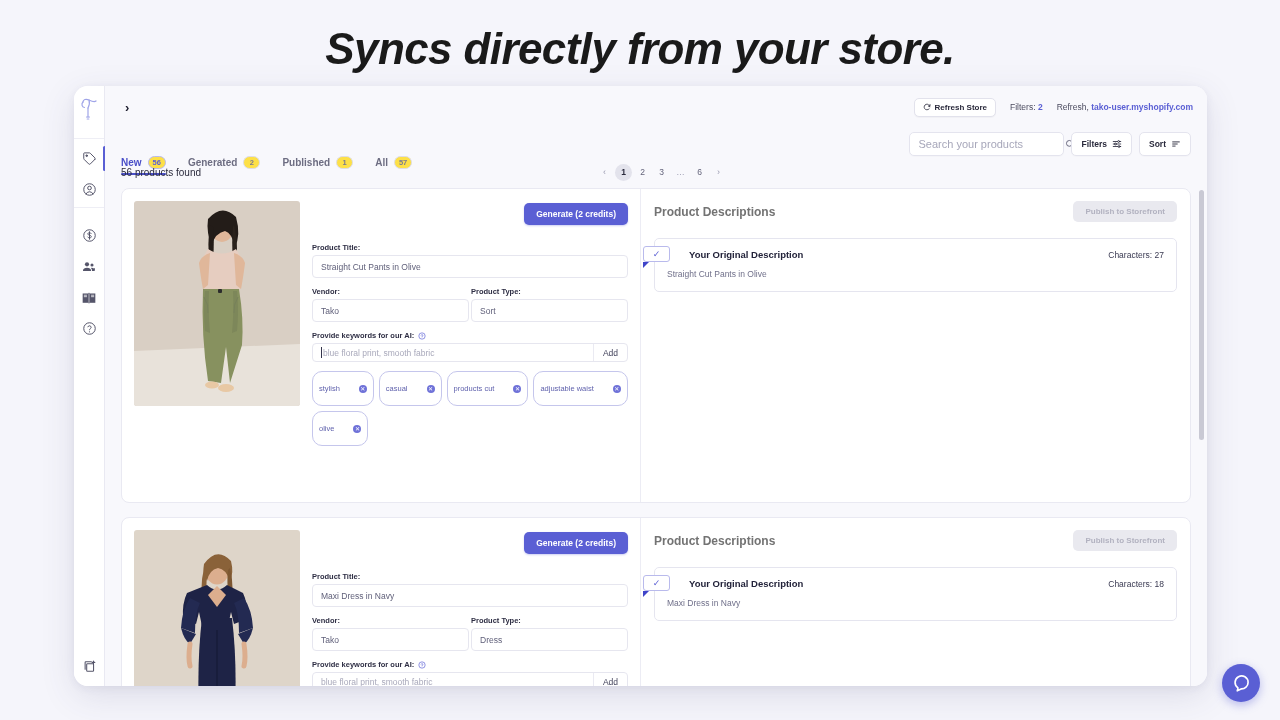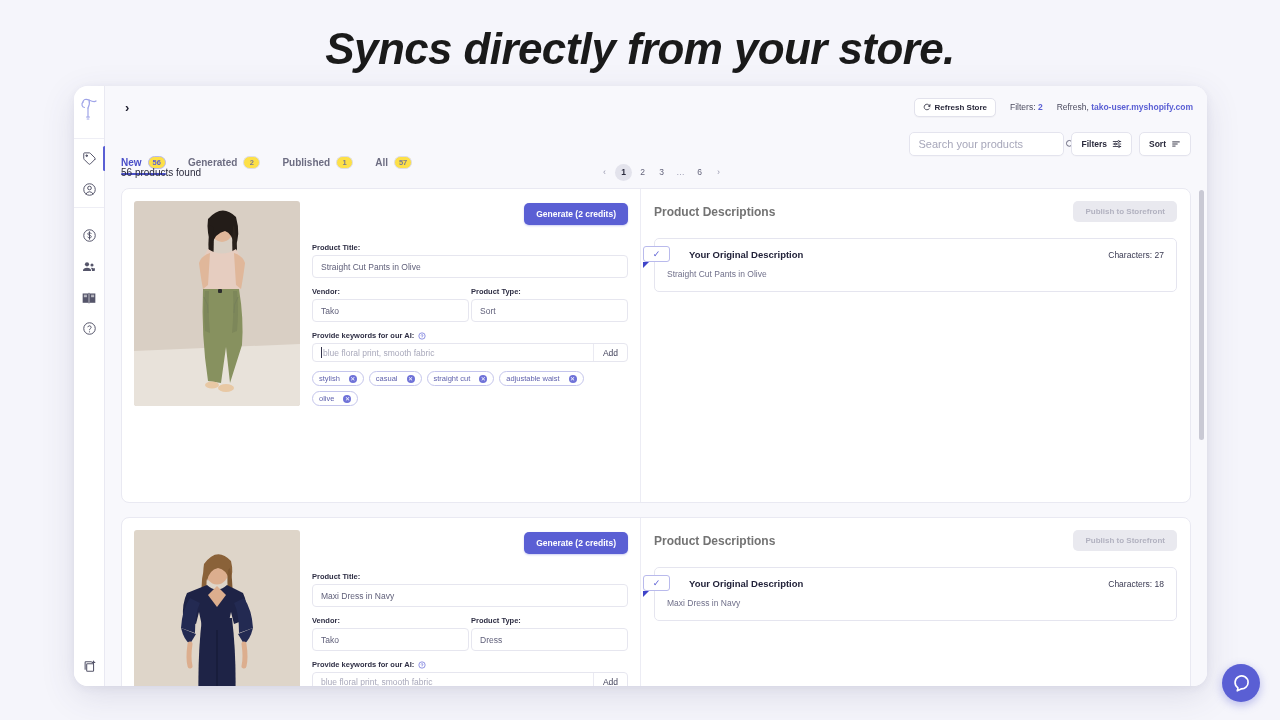--- a/index.html
+++ b/index.html
@@ -332,24 +332,24 @@
   }
   .kw-add {
     width: 34px;
     border-left: 1px solid #eaeaf2;
     display: flex; align-items: center; justify-content: center;
     font-size: 8.5px;
     color: #43435c;
   }
   .tags { display: flex; flex-wrap: wrap; gap: 5px; }
   .tag {
-    display: flex; align-items: center; gap: 9px;
+    display: flex; align-items: center; gap: 19px;
     border: 1px solid #c5c6ec;
     border-radius: 10px;
-    padding: 2px 6px;
+    padding: 12px 6px;
     font-size: 7.5px;
     color: #6062ad;
     background: #fff;
   }
   .tag-x {
     width: 8px; height: 8px;
     border-radius: 50%;
     background: #6f72d8;
     color: #fff;
     font-size: 6px;
@@ -677,21 +677,21 @@
             <div class="tags">
               <div class="tag">
                 <span>stylish</span>
                 <span class="tag-x">✕</span>
               </div>
               <div class="tag">
                 <span>casual</span>
                 <span class="tag-x">✕</span>
               </div>
               <div class="tag">
-                <span>straight cut</span>
+                <span>products cut</span>
                 <span class="tag-x">✕</span>
               </div>
               <div class="tag">
                 <span>adjustable waist</span>
                 <span class="tag-x">✕</span>
               </div>
               <div class="tag">
                 <span>olive</span>
                 <span class="tag-x">✕</span>
               </div>

